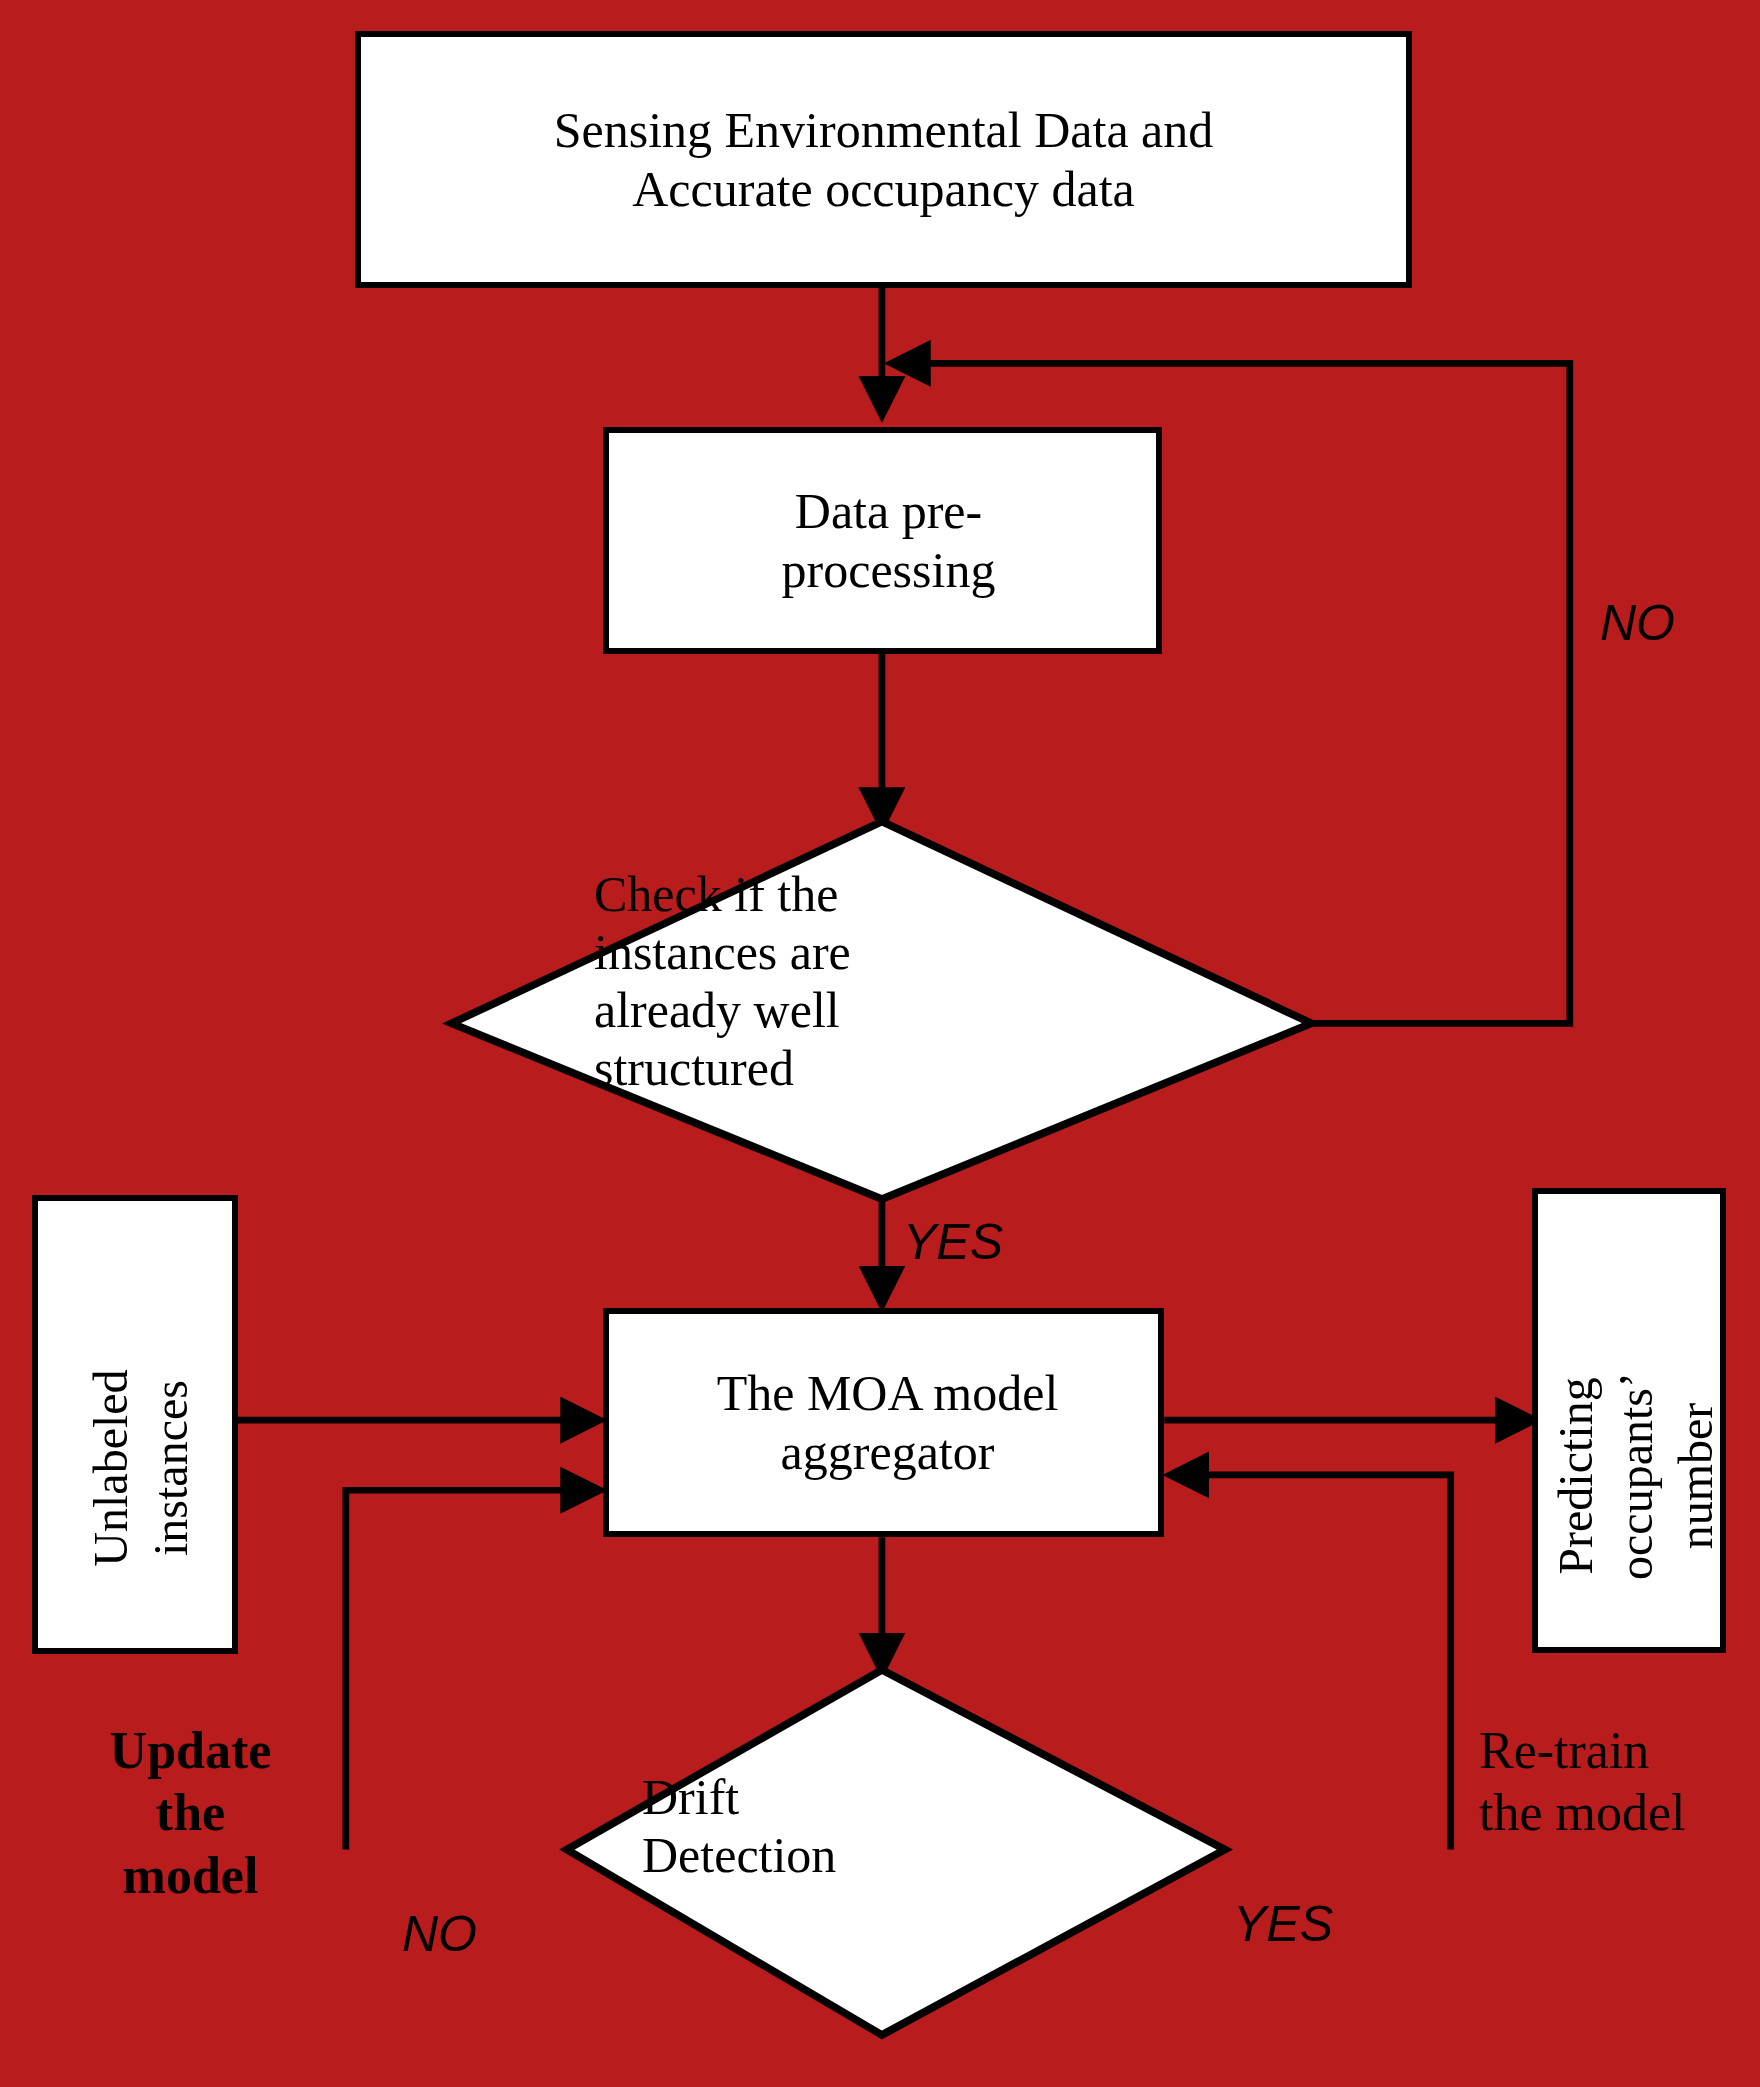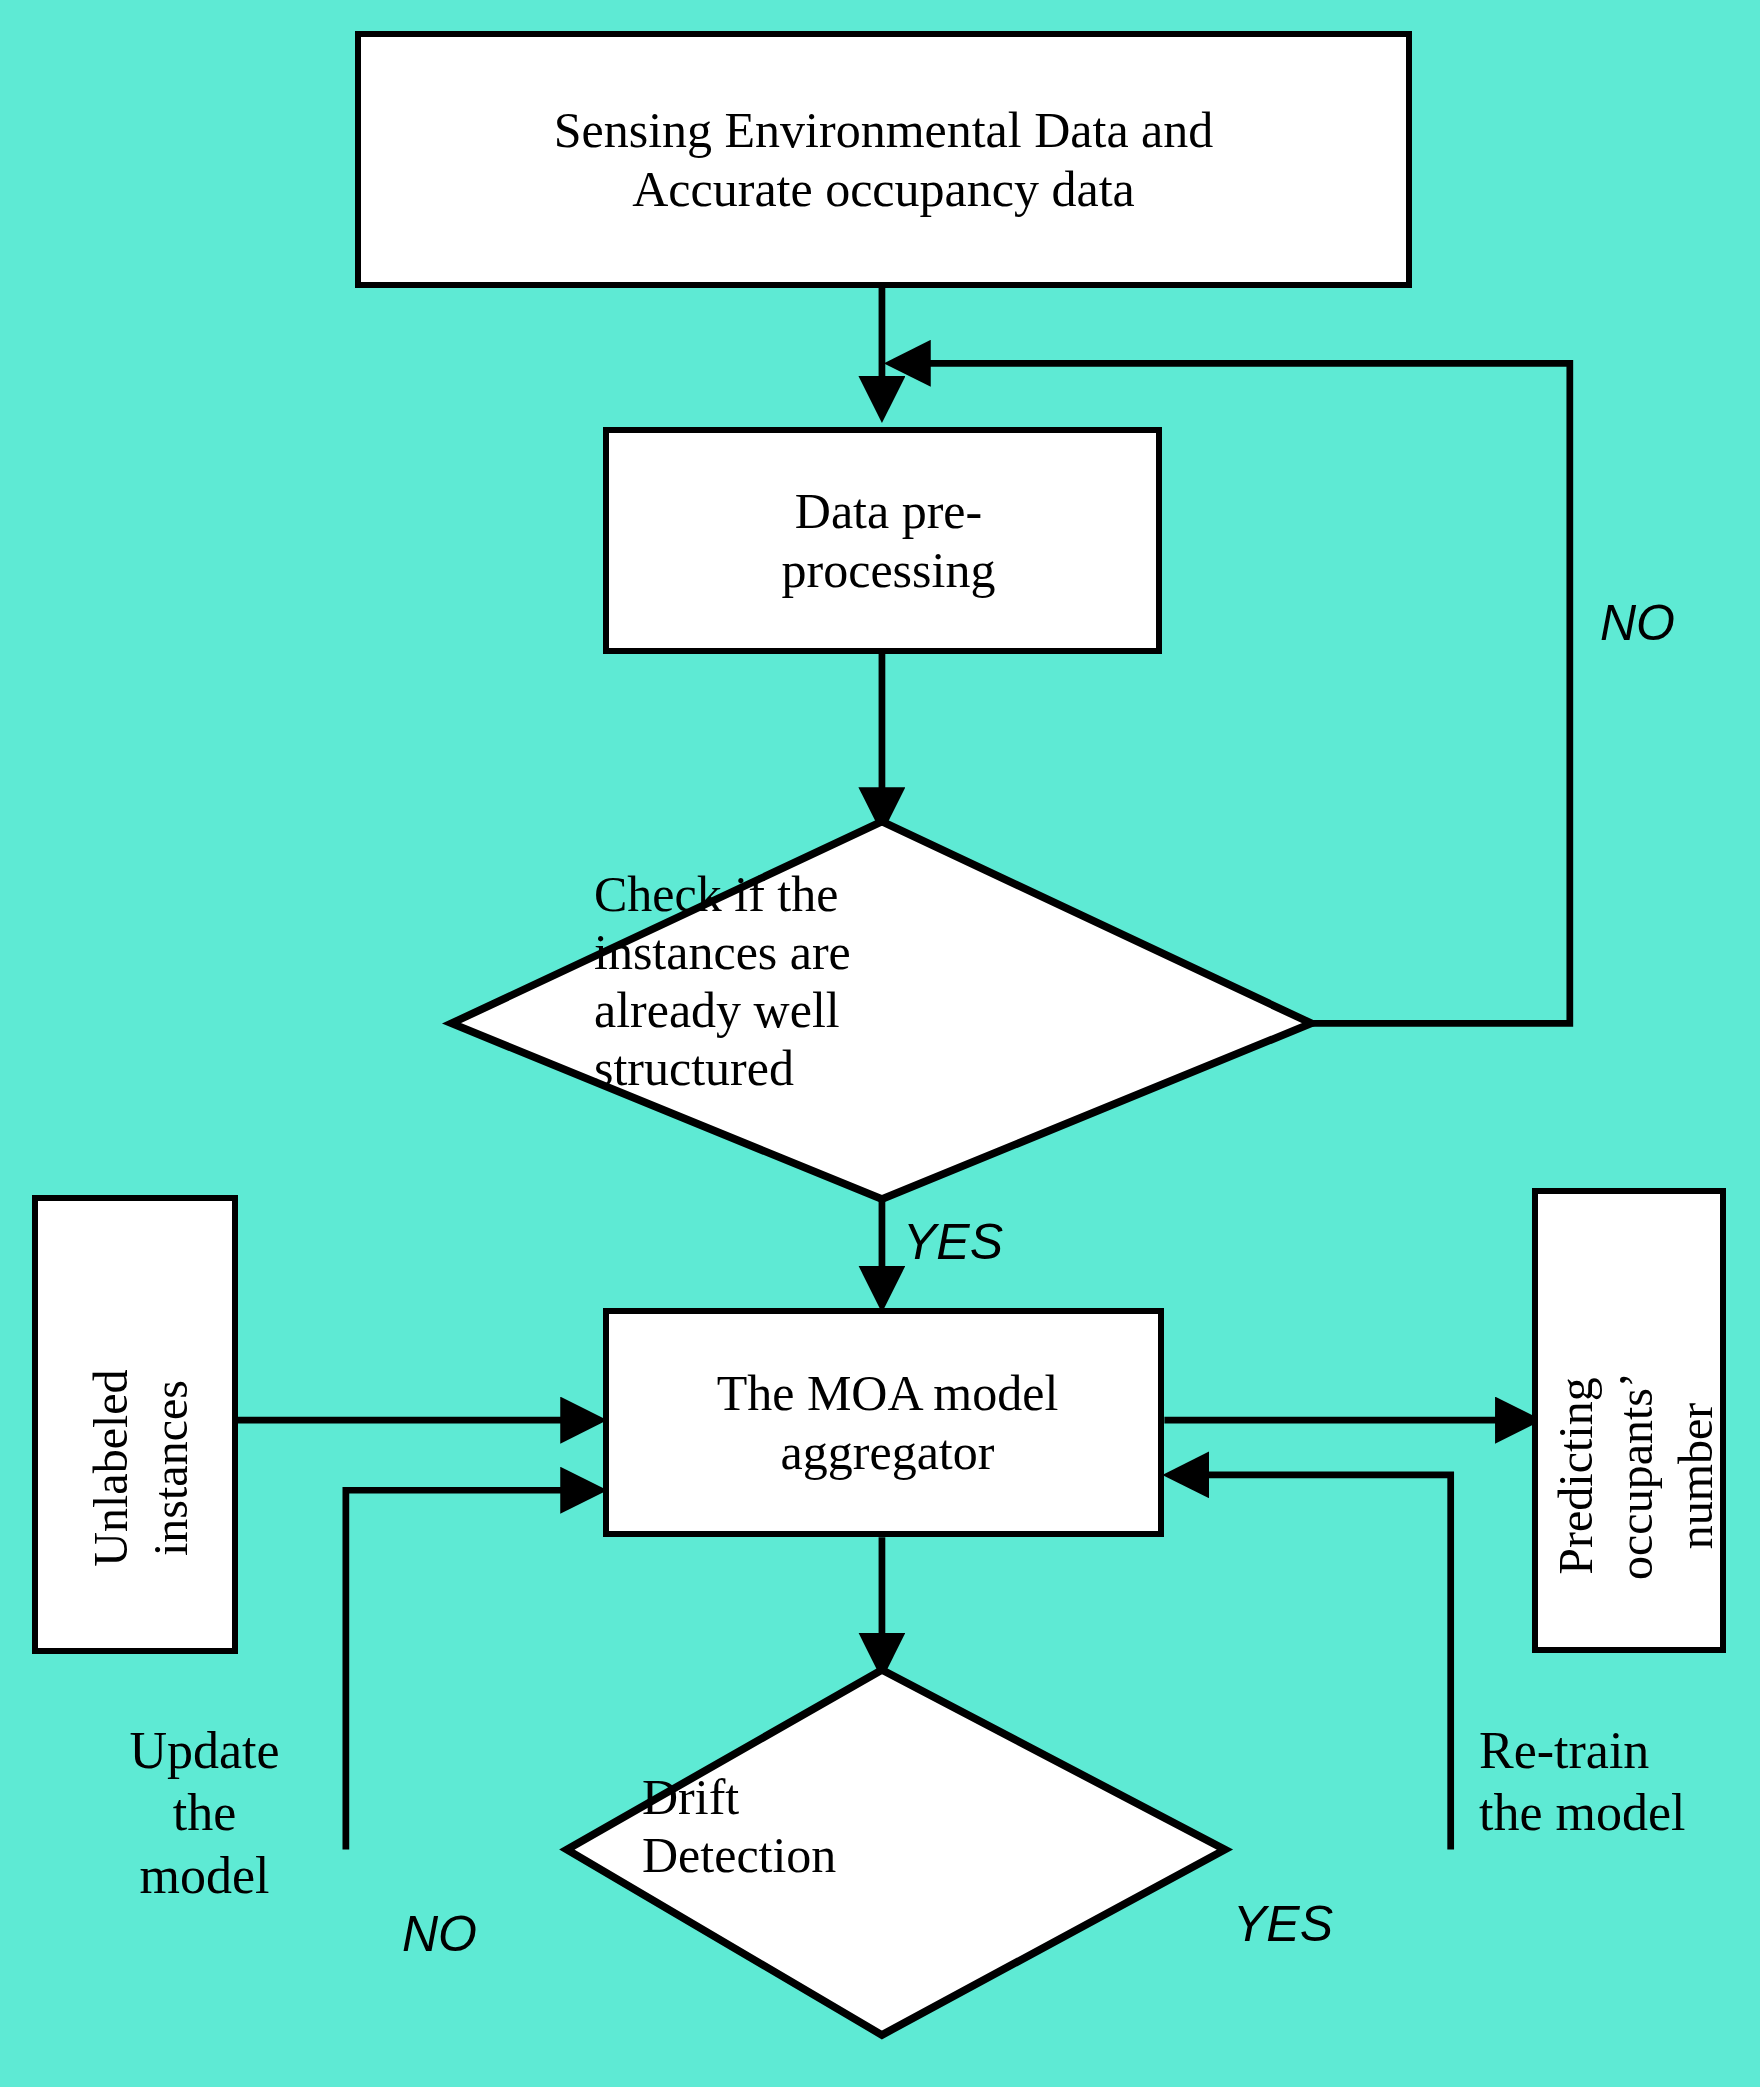--- a/index.html
+++ b/index.html
@@ -5,21 +5,21 @@
 <style>
   html, body {
     margin: 0;
     padding: 0;
     background: #ffffff;
   }
   #canvas {
     position: relative;
     width: 1761px;
     height: 2088px;
-    background: #5eead4;
+    background: #b91c1c;
     font-family: "Liberation Serif", "DejaVu Serif", serif;
     overflow: hidden;
   }
   svg.lines {
     position: absolute;
     top: 0;
     left: 0;
     width: 1761px;
     height: 2088px;
   }
@@ -147,21 +147,21 @@
 Detection</div>
 
   <div class="edge-label" style="left:1600px; top:596px; font-size:50px;">NO</div>
 
   <div class="edge-label" style="left:903px; top:1215px; font-size:50px;">YES</div>
 
   <div class="edge-label" style="left:402px; top:1907px; font-size:50px;">NO</div>
 
   <div class="edge-label" style="left:1233px; top:1897px; font-size:50px;">YES</div>
 
-  <div class="side-label" style="left:89px; top:1720px; width:231px; font-size:52px;">Update
+  <div class="side-label" style="left:75px; top:1720px; width:231px; font-size:52px;font-weight:bold;">Update
 the
 model</div>
 
   <div class="side-label" style="left:1479px; top:1720px; width:279px; font-size:52px; text-align:left;">Re-train
 the model</div>
 
 </div>
 
 
 </body></html>

